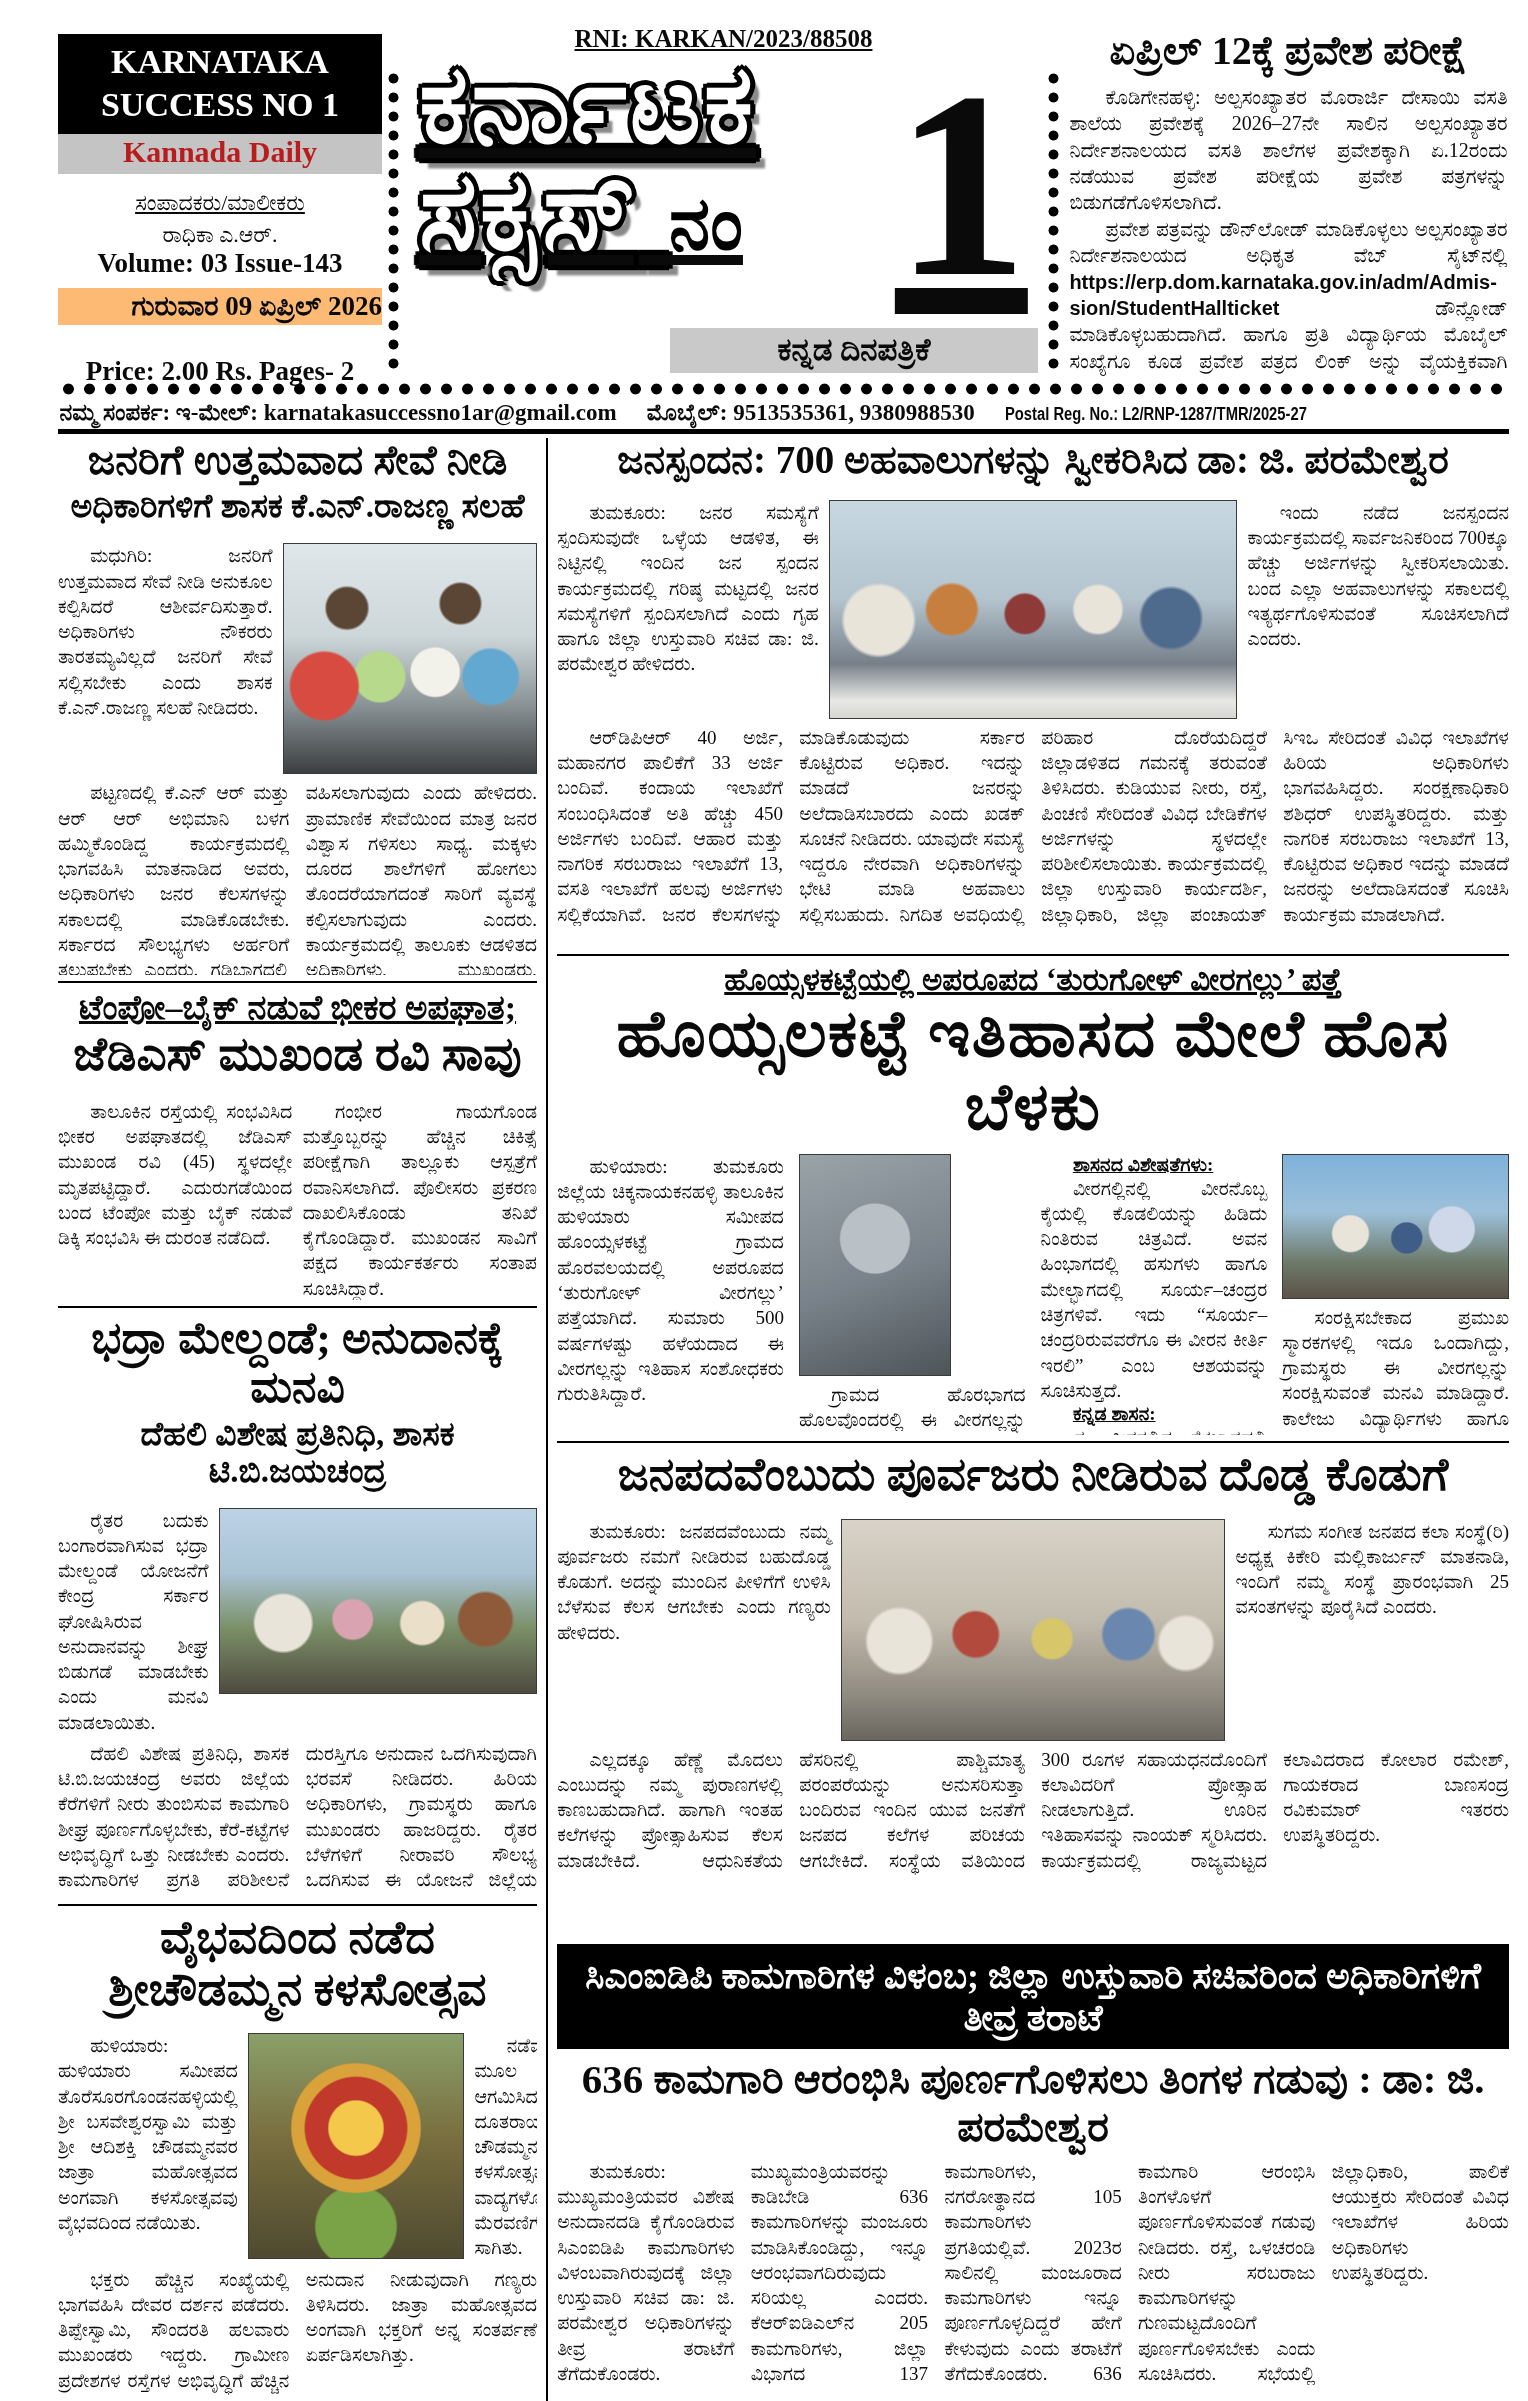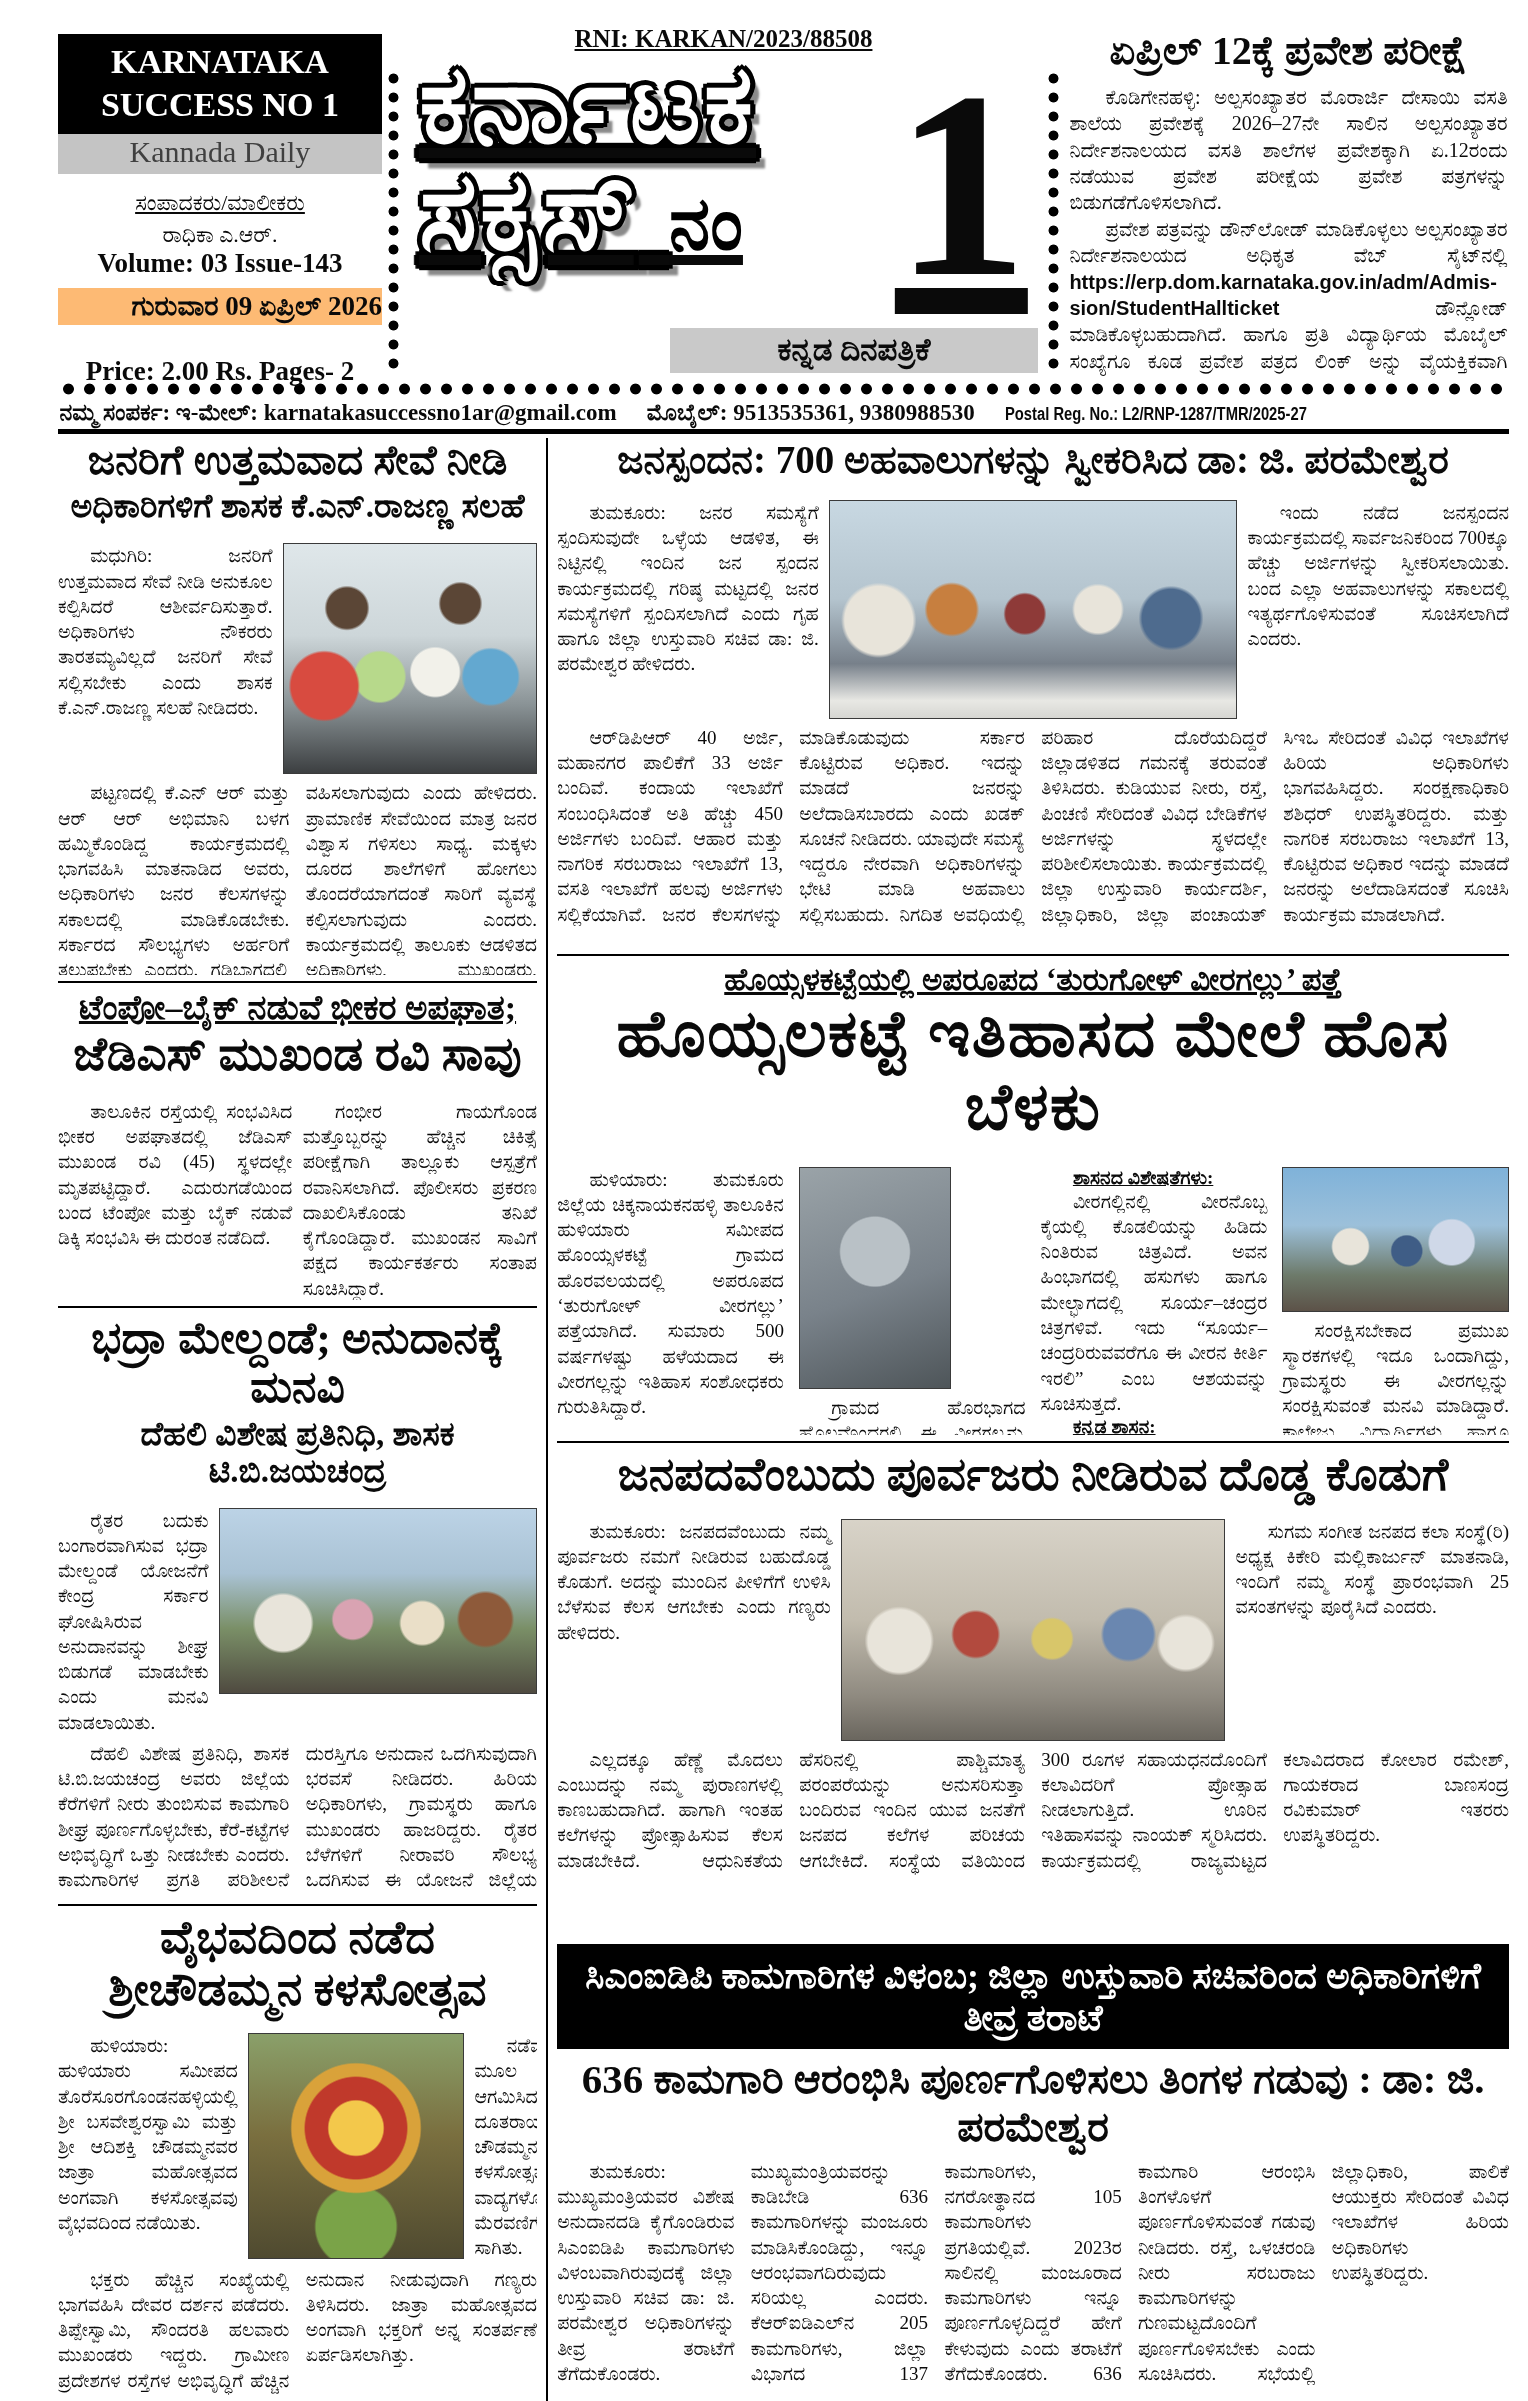--- a/index.html
+++ b/index.html
@@ -6,21 +6,21 @@
   html,body { background:#ffffff; }
   body { width:1528px; height:2401px; overflow:hidden;
          font-family:"Liberation Serif", serif; color:#0a0a0a; }
   .page { width:1528px; height:2401px; padding:25px 19px 13.3px 58px; }
 
   
   .header { display:flex; align-items:stretch; height:352px; }
   .infobox { width:324px; text-align:center; padding-top:9px; }
   .ib-black { background:#000; color:#fff; font-family:"Liberation Serif",serif;
               font-weight:bold; font-size:34px; line-height:1.25; padding:7.4px 3px; }
-  .ib-gray  { background:#c4c4c4; color:#404040; font-weight:normal; font-size:30px; padding:1.5px 0 4.4px; }
+  .ib-gray  { background:#c4c4c4; color:#b91c1c; font-weight:bold; font-size:30px; padding:1.5px 0 4.4px; }
   .ib-editor-label { font-weight:normal; font-size:22px; text-decoration:underline; margin-top:16.3px; }
   .ib-editor { font-size:22px; margin-top:6px; }
   .ib-volume { font-family:"Liberation Serif",serif; font-weight:bold; font-size:27px; }
   .ib-date { background:#fdba74; font-weight:bold; font-size:27px; margin-top:9px; padding:3px 0;text-align:right; }
   .ib-price { font-family:"Liberation Serif",serif; font-weight:bold; font-size:27px; margin-top:31px; }
 
   .vdots { width:15px; margin:44px 4.4px 7.4px 4.4px;
            background-image:radial-gradient(circle, #000 38%, transparent 44%);
            background-size:15px 19px; background-repeat:repeat-y; }
 
@@ -130,21 +130,21 @@
   .b-strap { font-size:34px; } .b-hl { font-size:47px; }
   .c-hl { font-size:44px; } .c-sub { font-size:33px; margin-top:3px; }
   .d-hl { font-size:46px; line-height:1.12; }
   .e-hl { font-size:39px; margin-bottom:4.4px; }
   .f-strap { font-size:31px; } .f-hl { font-size:65px; letter-spacing:1.5px; }
   .g-hl { font-size:46px; }
   .banner { background:#000; color:#fff; text-align:center; font-weight:bold;
             font-size:36px; padding:10.4px 6px; margin-top:7.4px; }
   .bannersub { text-align:center; font-weight:bold; font-size:41px; padding:6px 0 1.5px; }
   .subhead-inline { font-weight:bold; text-decoration:underline; text-indent:1.7em; font-size:19px; }
-  .fcols { display:flex; gap:15px; margin-top:23px; }
+  .fcols { display:flex; gap:15px; margin-top:10px; }
   .fcol { flex:1; }
 </style>
 </head>
 <body>
 
 <div class="page">
 
   <div class="header">
 
     <div class="infobox">

